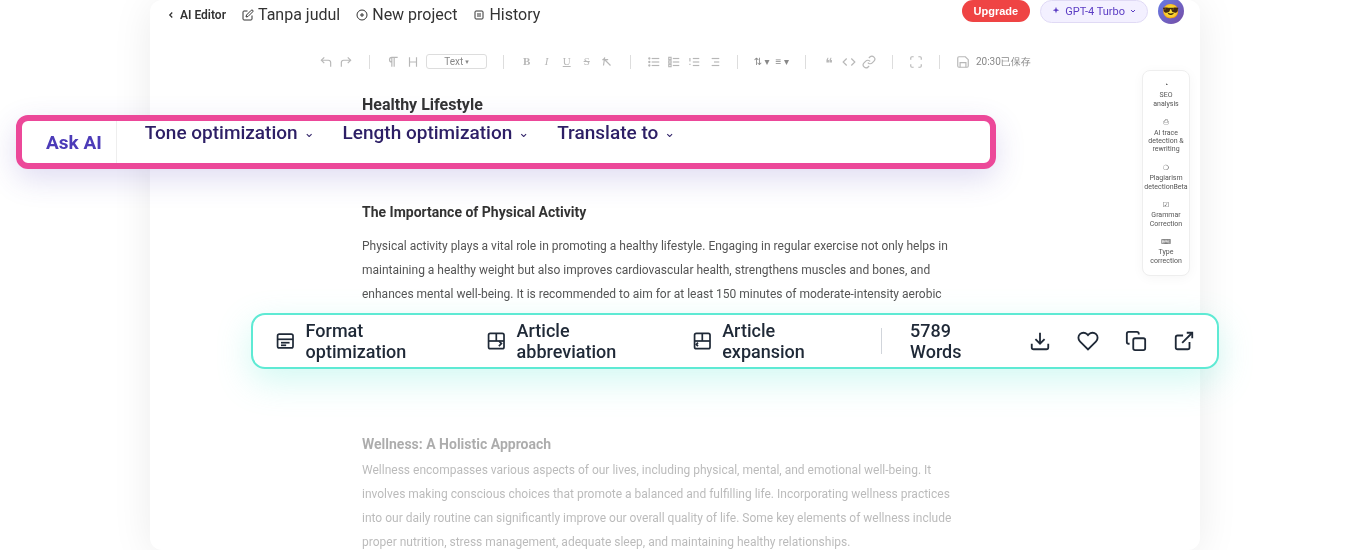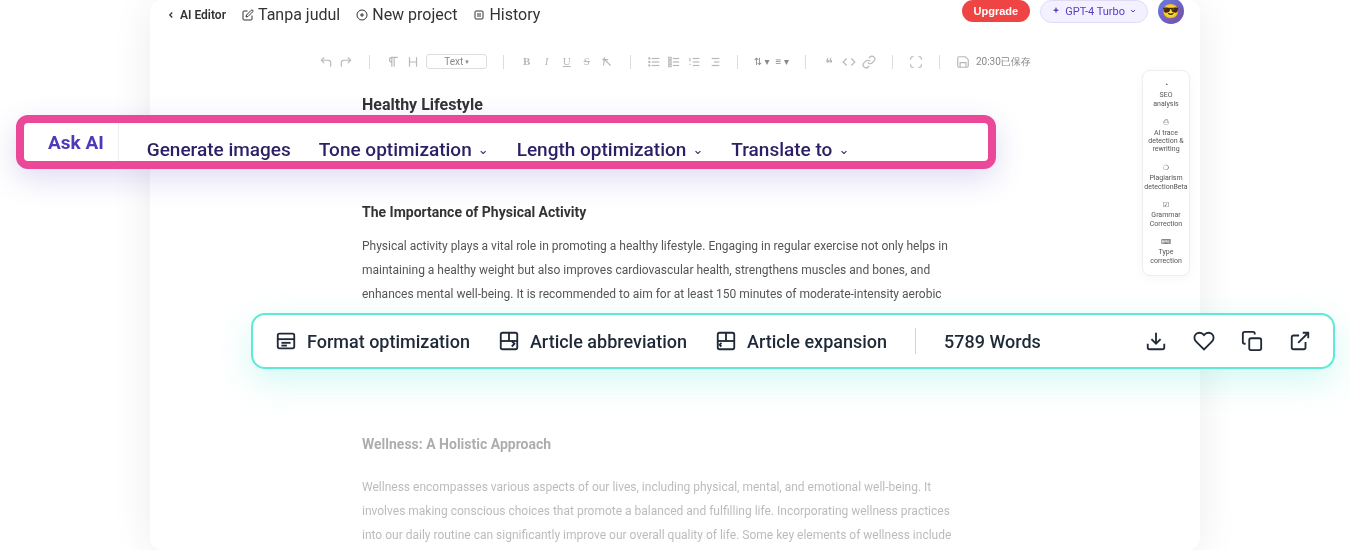--- a/index.html
+++ b/index.html
@@ -18,35 +18,35 @@
   
   .toolbar { display: flex; align-items: center; gap: 10px; padding: 6px 16px; justify-content: center; color: #888; font-size: 11px; }
   .toolbar-group { display: flex; align-items: center; gap: 6px; padding: 0 6px; }
   .tb-icon { width: 14px; height: 14px; cursor: pointer; opacity: 0.6; }
   .tb-sep { width: 1px; height: 14px; background: #ddd; }
   .save-text { font-size: 10px; color: #888; }
   
   .content { padding: 20px 230px 20px 212px; color: #333; }
   .doc-title { font-size: 16px; font-weight: 700; margin-bottom: 20px; }
   .sec-title { font-size: 14px; font-weight: 700; margin-top: 90px; margin-bottom: 14px; }
-  .sec-title2 { font-size: 14px; font-weight: 700; margin-top: 106px; margin-bottom: 23px; }
+  .sec-title2 { font-size: 14px; font-weight: 700; margin-top: 106px; margin-bottom: 6px; }
   .para { font-size: 12px; line-height: 2.0; color: #555; }
   .faded { opacity: 0.4; }
   
   .side-panel { position: absolute; right: 10px; top: 70px; width: 48px; background: #fff; border: 1px solid #eee; border-radius: 8px; padding: 6px 2px; display: flex; flex-direction: column; gap: 2px; box-shadow: 0 2px 12px rgba(0,0,0,0.04); }
   .side-item { display: flex; flex-direction: column; align-items: center; gap: 2px; padding: 4px 2px; cursor: pointer; text-align: center; }
   .side-item span { font-size: 7px; color: #555; line-height: 1.2; }
   .side-icon { font-size: 11px; color: #666; }
   
-  .ask-ai-bar { position: absolute; left: 16px; top: 115px; width: 980px; height: 54px; background: #fff; border: 8px solid #ec4899; border-radius: 12px; display: flex; align-items: flex-end; padding: 0 10px; gap: 28px; box-shadow: 0 10px 30px rgba(76,59,184,0.18); z-index: 20; }
+  .ask-ai-bar { position: absolute; left: 16px; top: 115px; width: 980px; height: 54px; background: #fff; border: 6px solid #ec4899; border-radius: 12px; display: flex; align-items: flex-start; padding: 0 10px; gap: 28px; box-shadow: 0 10px 30px rgba(76,59,184,0.18); z-index: 20; }
   .ask-ai-label { font-size: 19px; font-weight: 700; color: #4c3bb8; padding: 0 14px; border-right: 1px solid #eee; height: 100%; display: flex; align-items: center; }
   .ask-ai-item { font-size: 19px; font-weight: 500; color: #2d1f66; display: flex; align-items: center; gap: 6px; cursor: pointer; }
   .chev { font-size: 13px; color: #2d1f66; }
   
-  .bottom-bar { position: absolute; left: 251px; top: 313px; width: 1084px; height: 56px; background: #fff; border: 2px solid #5eead4; border-radius: 14px; display: flex; align-items: center; padding: 0 22px; gap: 28px; box-shadow: 0 12px 34px rgba(94,234,212,0.28); z-index: 30; }
+  .bottom-bar { position: absolute; left: 251px; top: 313px; width: 968px; height: 56px; background: #fff; border: 2px solid #5eead4; border-radius: 14px; display: flex; align-items: center; padding: 0 22px; gap: 28px; box-shadow: 0 12px 34px rgba(94,234,212,0.28); z-index: 30; }
   .bb-item { display: flex; align-items: center; gap: 10px; font-size: 18px; font-weight: 500; color: #1f2937; cursor: pointer; }
   .bb-icon { width: 22px; height: 22px; color: #1f2937; }
   .bb-sep { width: 1px; height: 26px; background: #d1d5db; }
   .bb-words { font-size: 18px; font-weight: 500; color: #1f2937; }
   .bb-right { margin-left: auto; display: flex; align-items: center; gap: 26px; }
   .bb-right-icon { width: 22px; height: 22px; color: #1f2937; cursor: pointer; }
   
   svg { display: block; }
 </style>
 </head>
@@ -228,23 +228,20 @@
     <div class="side-item">
       <span class="side-icon">⌨</span>
       <span>Type correction</span>
     </div>
   </div>
 </div>
 
 <div class="ask-ai-bar">
   <div class="ask-ai-label">Ask AI</div>
   <div class="ask-ai-item">
-      <span>Generate images</span>
-    </div>
-  <div class="ask-ai-item">
       <span>Tone optimization</span>
       <span class="chev">⌄</span>
     </div>
   <div class="ask-ai-item">
       <span>Length optimization</span>
       <span class="chev">⌄</span>
     </div>
   <div class="ask-ai-item">
       <span>Translate to</span>
       <span class="chev">⌄</span>

